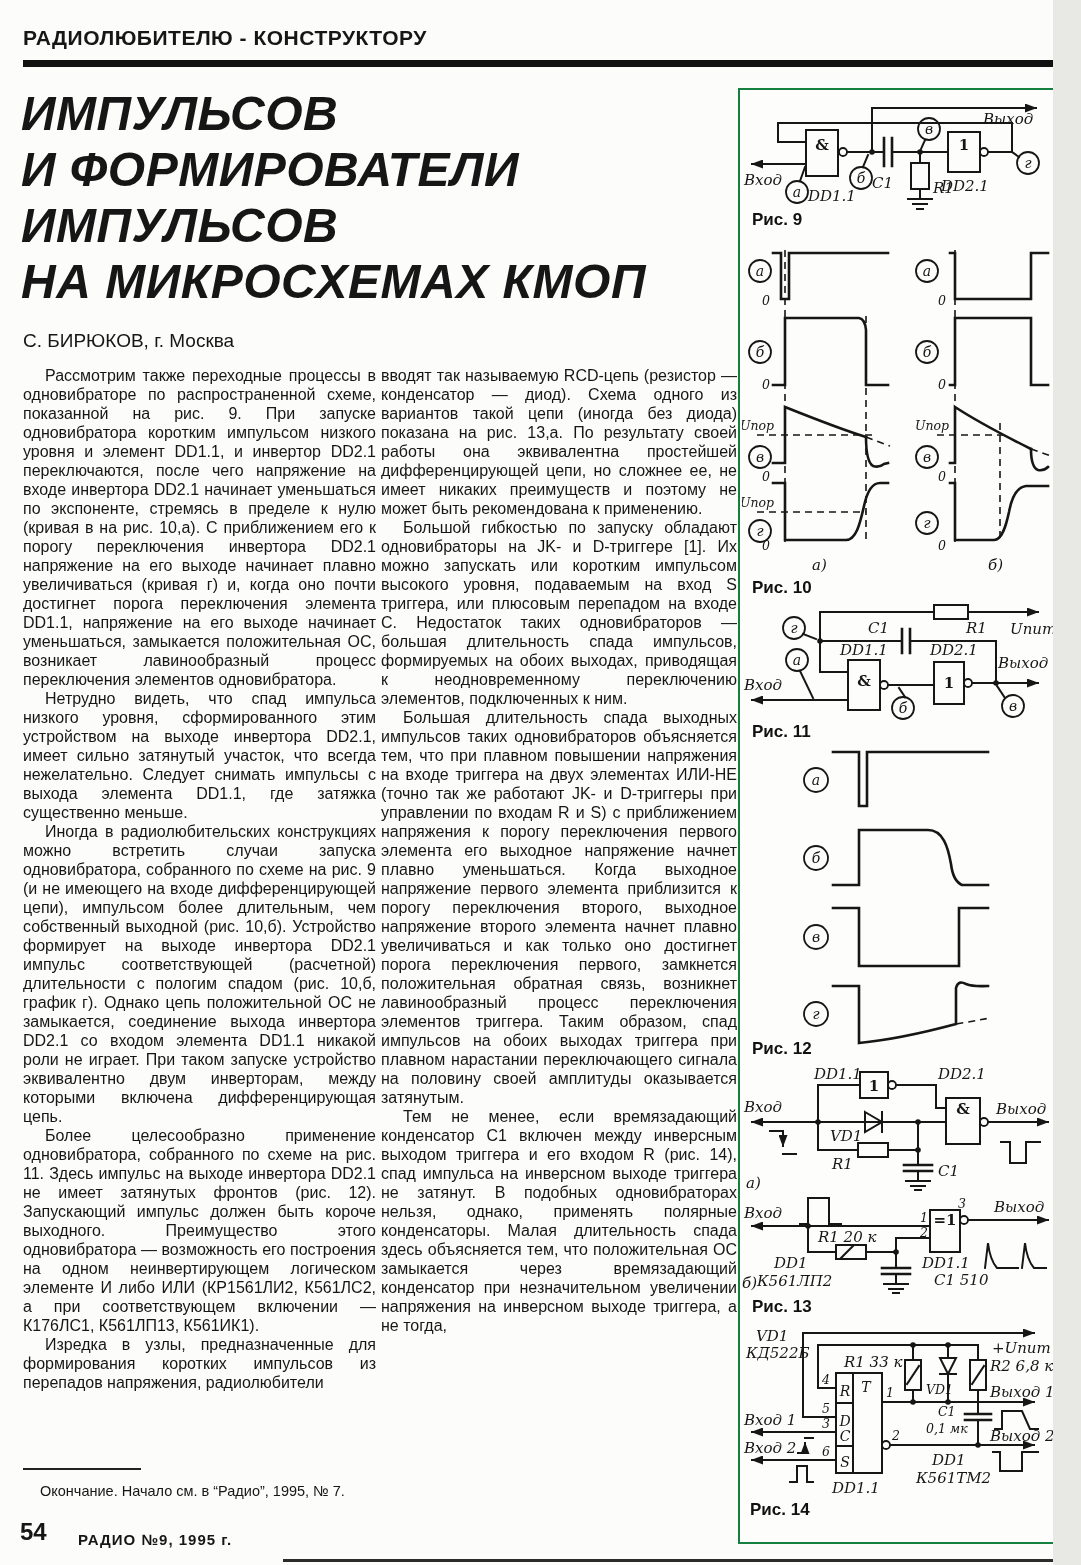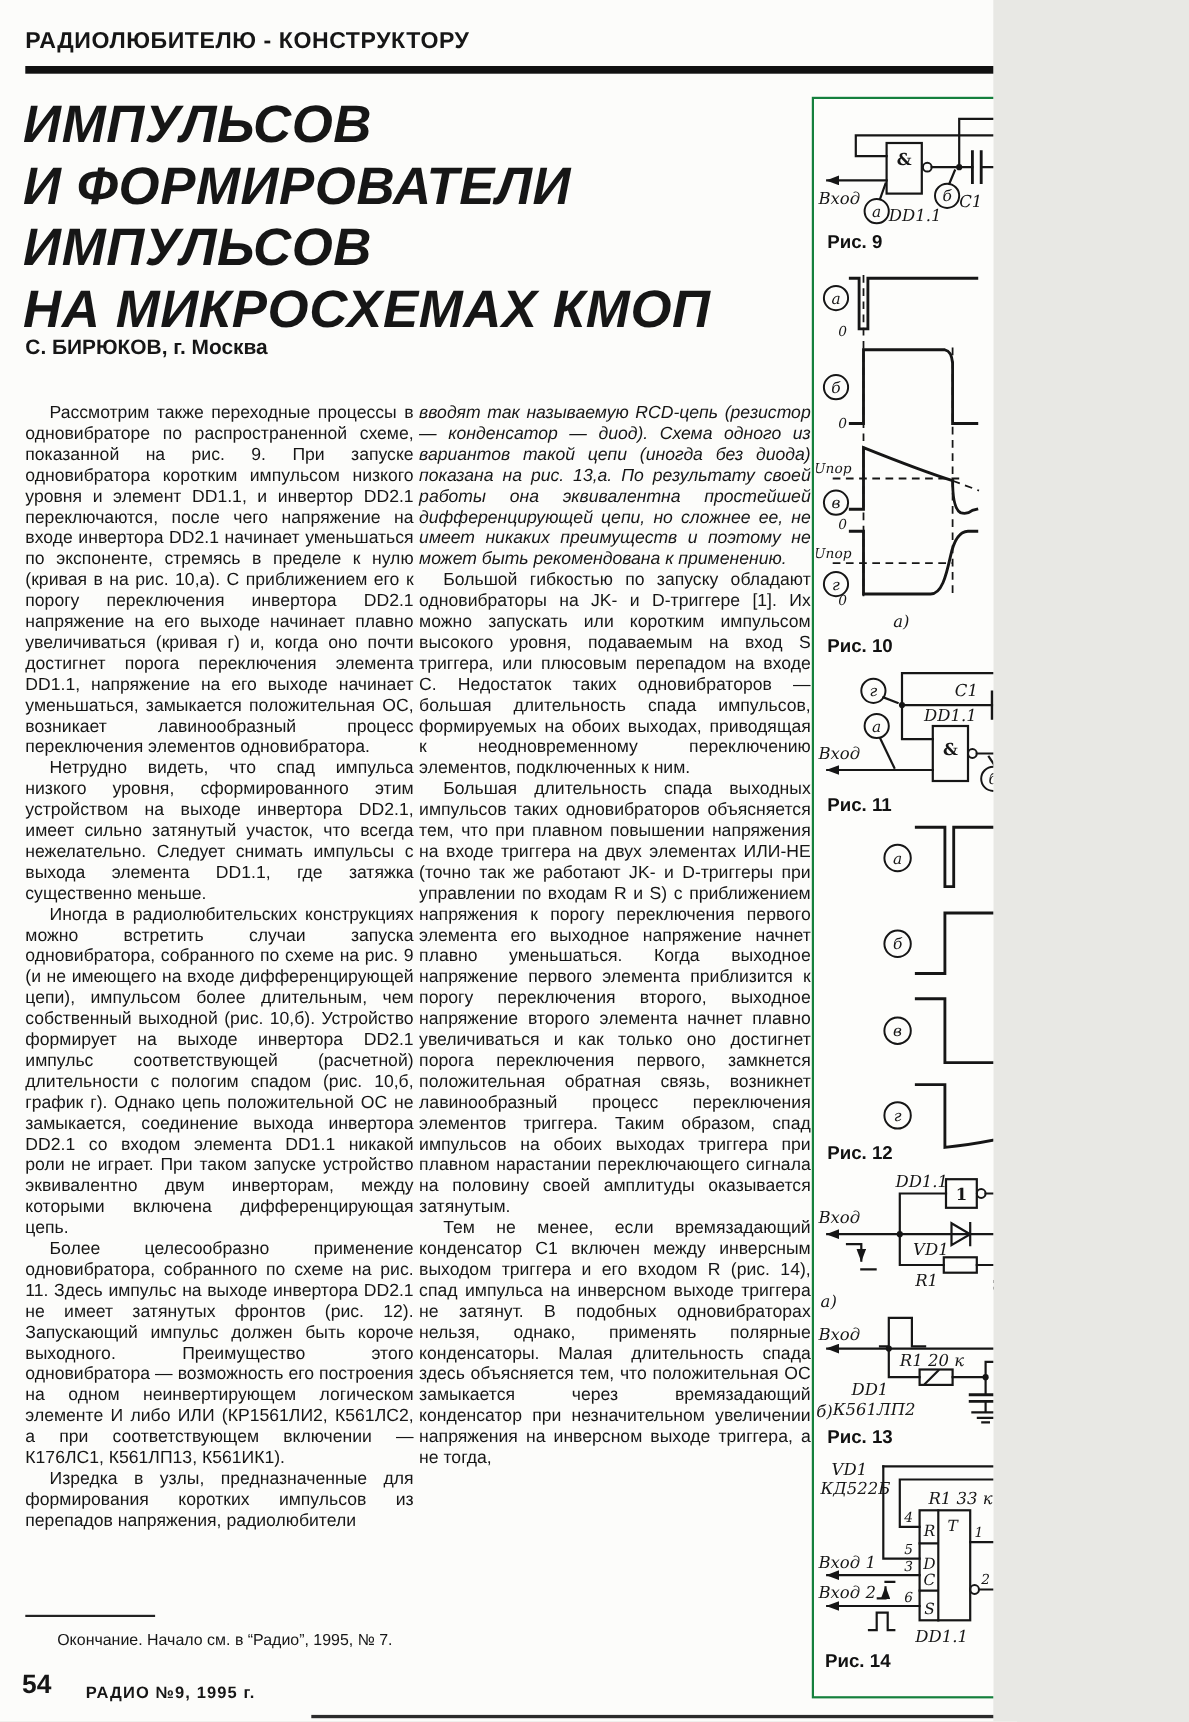--- a/index.html
+++ b/index.html
@@ -1,29 +1,29 @@
 <!DOCTYPE html>
 <html lang="ru"><head>
 <meta charset="utf-8">
 <style>
   html,body{margin:0;padding:0;background:#e8e8e4;}
-  .page{position:relative;width:903px;height:1565px;background:#fcfcfa;color:#161616;
+  .page{position:relative;width:1053px;height:1565px;background:#fcfcfa;color:#161616;
         font-family:"Liberation Sans",sans-serif;overflow:hidden;}
   .kicker{position:absolute;left:23px;top:26px;font-size:21px;font-weight:bold;letter-spacing:.5px;}
   .hrule{position:absolute;left:23px;top:60px;width:1041px;height:7px;background:#111;}
   .title{position:absolute;left:21px;top:86px;font-size:48px;line-height:56px;font-weight:bold;
          font-style:italic;letter-spacing:.5px;white-space:nowrap;}
-  .author{position:absolute;left:23px;top:306px;font-size:19px;font-weight:bold;}
+  .author{position:absolute;left:23px;top:330px;font-size:19px;font-weight:normal;}
   .col{position:absolute;top:366px;width:353px;font-size:16px;line-height:19px;text-align:justify;}
   .col p{margin:0;text-indent:22px;}
-  .col p.noind{text-indent:0;font-style:italic;}
+  .col p.noind{text-indent:0;}
   .col1{left:23px;}
   .col2{left:381px;width:356px;}
   .fnrule{position:absolute;left:23px;top:1468px;width:118px;height:2px;background:#222;}
-  .footnote{position:absolute;left:52px;top:1483px;width:320px;font-size:14.5px;}
+  .footnote{position:absolute;left:40px;top:1483px;width:320px;font-size:14.5px;}
   .pageno{position:absolute;left:20px;top:1518px;font-size:24px;font-weight:bold;}
   .issue{position:absolute;left:78px;top:1531px;font-size:15px;font-weight:600;letter-spacing:1px;}
   .figbox{position:absolute;left:738px;top:88px;width:326px;height:1452px;border:2px solid #15803d;background:#fdfdfb;}
   .fig{position:absolute;}
   .bottomline{position:absolute;left:283px;top:1559px;width:798px;height:3px;background:#2b2b2b;}
   .edgeartifact{position:absolute;left:1074px;top:370px;width:2px;height:1150px;
       background:repeating-linear-gradient(#a9a9a0 0 14px,transparent 14px 26px);}
   
   .w{stroke:#161616;stroke-width:2;fill:none;stroke-linecap:square;}
   .w3{stroke:#161616;stroke-width:2.6;fill:none;stroke-linecap:square;}

